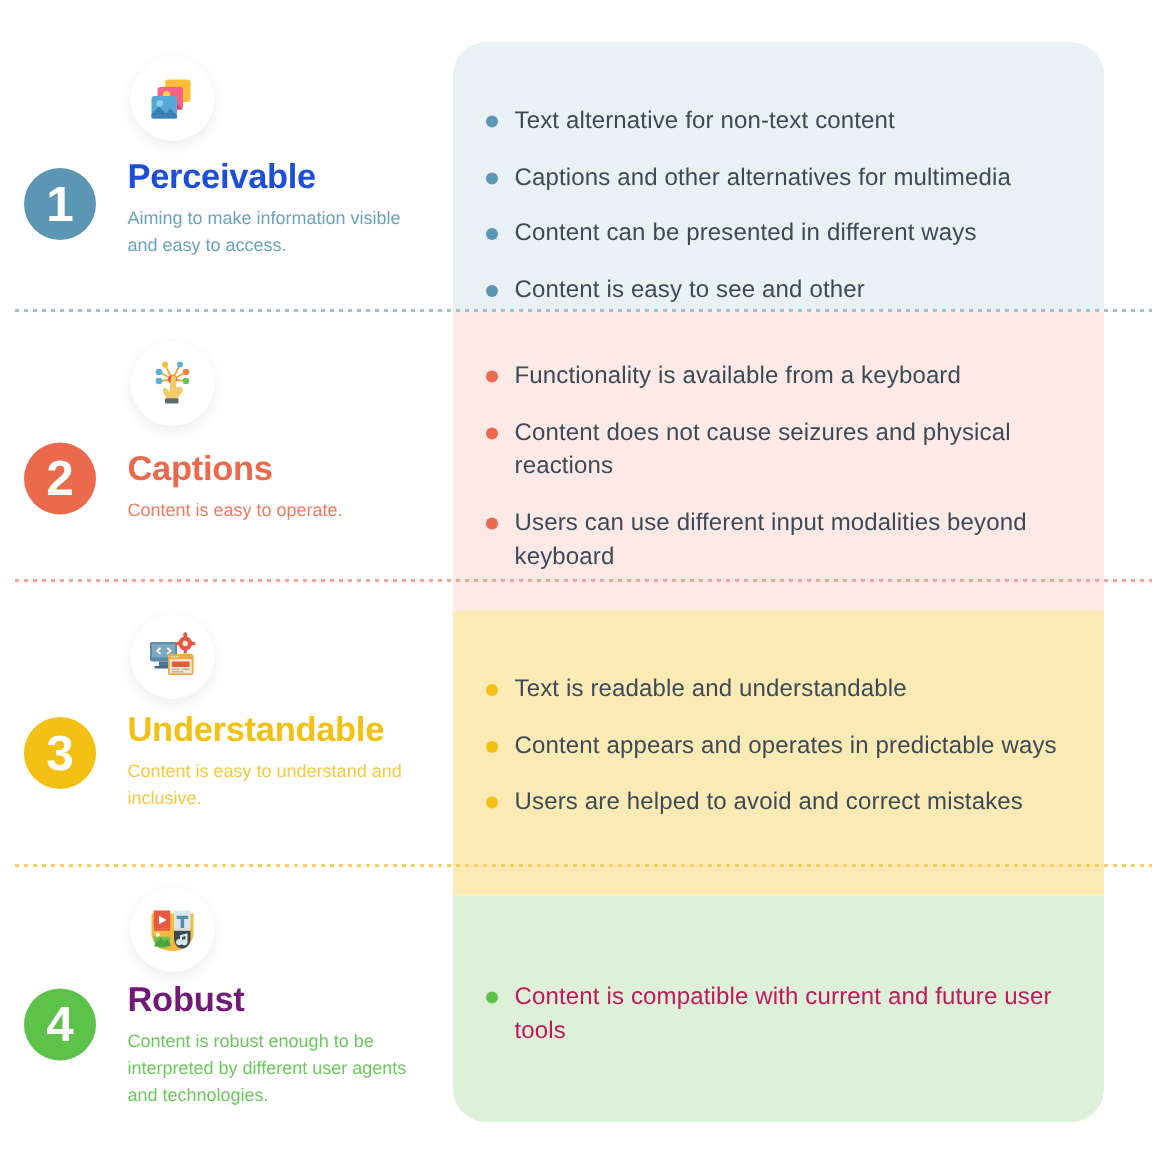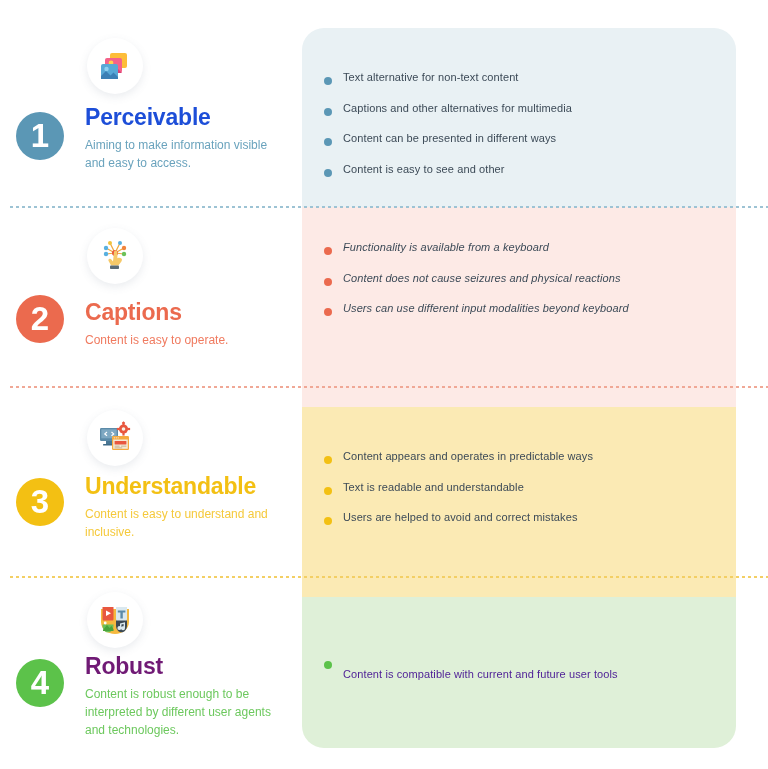--- a/index.html
+++ b/index.html
@@ -52,21 +52,21 @@
   .bullet:last-child { margin-bottom: 0; }
   .dot {
     width: 8px;
     height: 8px;
     border-radius: 50%;
     margin-top: 7px;
     margin-right: 11px;
     flex: 0 0 auto;
   }
   .bullet-text {
-    font-size: 11px;
+    font-size: 16px;
     line-height: 1.42;
     color: #3c4a57;
     letter-spacing: 0.1px;
   }
 
   
   .divider {
     position: absolute;
     left: 10px;
     width: 758px;
@@ -175,59 +175,59 @@
           <span class="dot" style="background: rgb(91, 151, 181);"></span>
           <span class="bullet-text" style="color: rgb(60, 74, 87);">Content can be presented in different ways</span>
         </div>
         <div class="bullet">
           <span class="dot" style="background: rgb(91, 151, 181);"></span>
           <span class="bullet-text" style="color: rgb(60, 74, 87);">Content is easy to see and other</span>
         </div>
       </div>
     </div>
 
-    <div class="panel p2" style="background: rgb(253, 234, 230); font-style: italic;">
+    <div class="panel p2" style="background: rgb(253, 234, 230);">
       <div class="bullets" style="top:33px;">
         <div class="bullet">
           <span class="dot" style="background: rgb(235, 106, 78);"></span>
           <span class="bullet-text" style="color: rgb(60, 74, 87);">Functionality is available from a keyboard</span>
         </div>
         <div class="bullet">
           <span class="dot" style="background: rgb(235, 106, 78);"></span>
           <span class="bullet-text" style="color: rgb(60, 74, 87);">Content does not cause seizures and physical reactions</span>
         </div>
         <div class="bullet">
           <span class="dot" style="background: rgb(235, 106, 78);"></span>
           <span class="bullet-text" style="color: rgb(60, 74, 87);">Users can use different input modalities beyond keyboard</span>
         </div>
       </div>
     </div>
 
     <div class="panel p3" style="background: rgb(251, 234, 180);">
       <div class="bullets" style="top:42px;">
         <div class="bullet">
           <span class="dot" style="background: rgb(243, 192, 19);"></span>
+          <span class="bullet-text" style="color: rgb(60, 74, 87);">Text is readable and understandable</span>
+        </div>
+        <div class="bullet">
+          <span class="dot" style="background: rgb(243, 192, 19);"></span>
           <span class="bullet-text" style="color: rgb(60, 74, 87);">Content appears and operates in predictable ways</span>
-        </div>
-        <div class="bullet">
-          <span class="dot" style="background: rgb(243, 192, 19);"></span>
-          <span class="bullet-text" style="color: rgb(60, 74, 87);">Text is readable and understandable</span>
         </div>
         <div class="bullet">
           <span class="dot" style="background: rgb(243, 192, 19);"></span>
           <span class="bullet-text" style="color: rgb(60, 74, 87);">Users are helped to avoid and correct mistakes</span>
         </div>
       </div>
     </div>
 
     <div class="panel p4" style="background: rgb(223, 240, 216);">
       <div class="bullets" style="top:57px;">
         <div class="bullet">
           <span class="dot" style="background: rgb(92, 194, 74);"></span>
-          <span class="bullet-text" style="color: #4c1d95; margin-top: 13px;">Content is compatible with current and future user tools</span>
+          <span class="bullet-text" style="color: #be185d;">Content is compatible with current and future user tools</span>
         </div>
       </div>
     </div>
 
   </div>
 
   <div class="divider" style="top: 206px; color: rgb(157, 195, 212);"></div>
   <div class="divider" style="top: 386px; color: rgb(240, 168, 150);"></div>
   <div class="divider" style="top: 576px; color: rgb(243, 207, 100);"></div>
 

